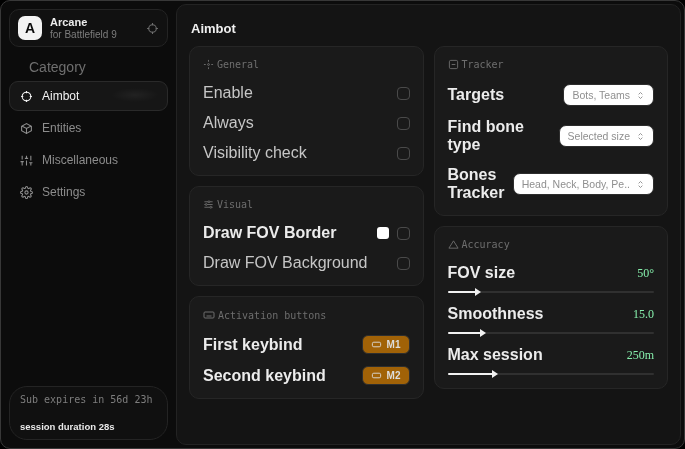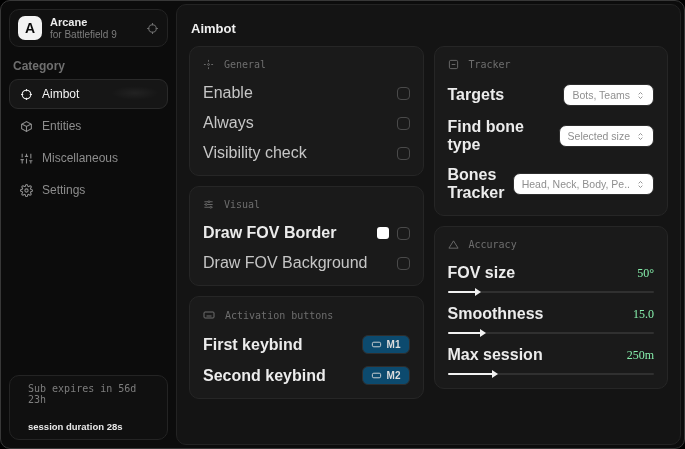--- a/index.html
+++ b/index.html
@@ -18,67 +18,67 @@
   }
   .app-logo {
     width:24px; height:24px; border-radius:7px; background:#f2f2f2; color:#0a0a0a;
     font-weight:bold; font-size:14px; display:flex; align-items:center; justify-content:center;
     flex:0 0 24px;
   }
   .app-meta { flex:1; line-height:1.15; }
   .app-name { color:#ececec; font-size:11px; font-weight:bold; }
   .app-sub { color:#7d7d7d; font-size:10px; }
   .app-action { color:#6f6f6f; display:flex; }
-  .cat-label { color:#6f6f6f; font-size:12px; margin:12px 4px 6px 4px;font-weight:bold; }
+  .cat-label { color:#6f6f6f; font-size:14px; margin:12px 4px 6px 20px; }
   .nav { display:flex; flex-direction:column; gap:2px; }
   .nav-item {
     display:flex; align-items:center; gap:9px; padding:7px 10px; border-radius:9px;
     color:#8d8d8d; font-size:12px; border:1px solid transparent; cursor:pointer; position:relative;
   }
   .nav-item.active {
     color:#f3f3f3; background:#161616; border-color:#2a2a2a;
   }
   .nav-item.active::after{
     content:""; position:absolute; right:8px; top:6px; width:48px; height:14px;
     background:radial-gradient(ellipse at center, rgba(255,255,255,0.05), transparent 70%);
     border-radius:6px;
   }
   .nav-item svg { flex:0 0 13px; }
   .sidebar-footer {
-    margin-top:auto; border:1px solid #242424; border-radius:10px; background:#101010;
-    padding:7px 18px;
+    margin-top:auto; border:1px solid #242424; border-radius:18px; background:#101010;
+    padding:7px 10px;
   }
   .sub-line1 { color:#7e7e7e; font-size:10px; font-family:"DejaVu Sans Mono", monospace; }
   .sub-line2 { color:#e9e9e9; font-size:9.5px; font-weight:bold; margin-top:16px; }
   
   .main {
     flex:1; margin:3px 3px 3px 0; background:#141414; border:1px solid #232323;
     border-radius:10px; padding:10px 12px; overflow:hidden;
   }
   .main-title { color:#f0f0f0; font-size:13px; font-weight:bold; padding:6px 2px 10px 2px; }
   .columns { display:flex; gap:10px; align-items:flex-start; }
   .col { flex:1; display:flex; flex-direction:column; gap:10px; min-width:0; }
   .card {
     background:#1a1a1a; border:1px solid #262626; border-radius:10px; padding:10px 13px 13px 13px;
   }
   .card-header {
-    display:flex; align-items:center; gap:10px; color:#6e6e6e;
+    display:flex; align-items:center; gap:3px; color:#6e6e6e;
     font-family:"DejaVu Sans Mono", monospace; font-size:10px; padding:2px 0 2px 0;
   }
   .row { display:flex; align-items:center; justify-content:space-between; margin-top:12px; min-height:16px; }
   .row-label { color:#c6c6c6; font-size:16px; }
   .row-label.strong { color:#ececec; font-weight:bold; }
   .row-right { display:flex; align-items:center; gap:8px; }
   .checkbox {
     width:13px; height:13px; border:1.5px solid #4a4a4a; border-radius:4px; background:transparent;
     cursor:pointer;
   }
   .swatch { width:12px; height:12px; border-radius:3px; cursor:pointer; }
   .keybtn {
-    display:flex; align-items:center; gap:5px; background:#0c4a6e; border:1px solid #2e2e2e;
+    display:flex; align-items:center; gap:5px; background:#a16207; border:1px solid #2e2e2e;
     color:#dcdcdc; font-size:10px; font-weight:bold; border-radius:6px; padding:3px 8px; cursor:pointer;
   }
   .select-btn {
     display:flex; align-items:center; gap:6px; background:#ffffff; border:1px solid #2d2d2d;
     color:#8f8f8f; font-size:10.5px; border-radius:7px; padding:4px 8px; cursor:pointer;
     white-space:nowrap; max-width:150px;
   }
   .select-btn .val { overflow:hidden; text-overflow:ellipsis; }
   
   .slider-row { margin-top:12px; }

